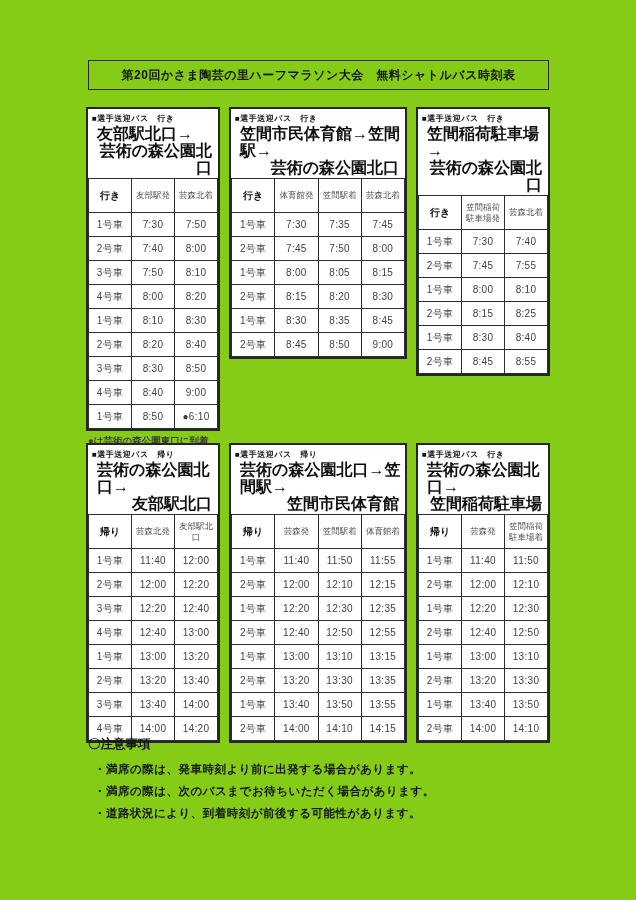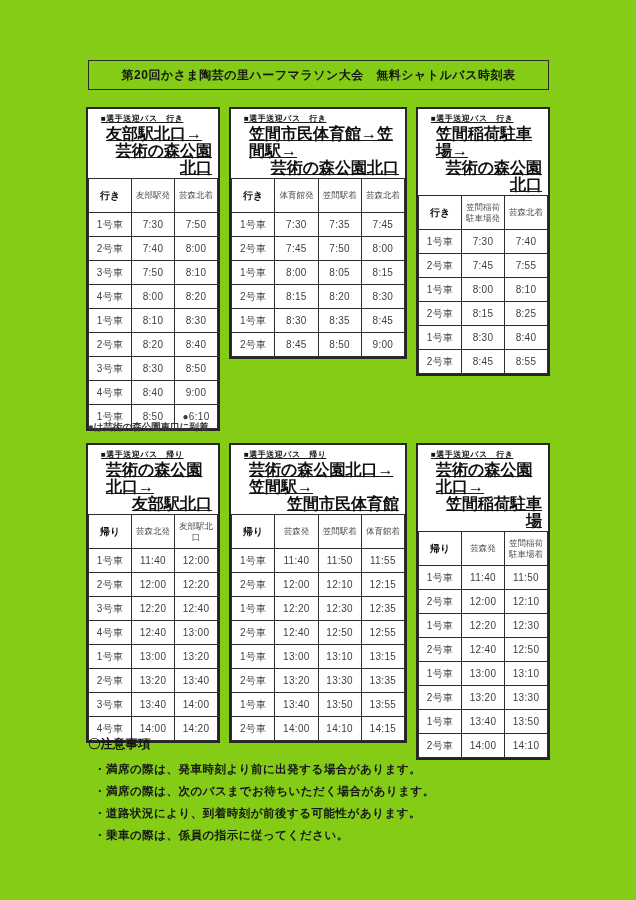--- a/index.html
+++ b/index.html
@@ -10,32 +10,32 @@
   }
   .title-box{
     position:absolute;left:88px;top:60px;width:459px;height:28px;
     border:1.5px solid #2b2b2b;
     display:flex;align-items:center;justify-content:center;
     font-size:12px;font-weight:bold;color:#161616;letter-spacing:.5px;
   }
   .bus-table{
     position:absolute;border:2px solid #262626;background:#fff;box-sizing:border-box;
   }
-  .tbl-head{padding:4px 4px 2px 13px;text-decoration:underline;}
+  .tbl-head{padding:4px 4px 2px 4px;}
   .tag{font-size:8px;font-weight:bold;color:#141414;line-height:12px;letter-spacing:.5px;}
   .route{font-size:16px;font-weight:bold;color:#0f0f0f;line-height:17px;}
   .r1{text-align:left;padding-left:5px;}
   .r2{text-align:right;padding-right:2px;}
   table.grid{width:100%;border-collapse:collapse;table-layout:fixed;}
   .grid th,.grid td{border:1px solid #2e2e2e;text-align:center;vertical-align:middle;padding:0;}
   .grid th{height:33px;font-size:8.5px;font-weight:normal;color:#4c4c4c;white-space:pre-line;line-height:11px;}
   .grid th.first{font-size:10px;font-weight:bold;color:#111;}
   .grid td{height:23px;font-size:10px;color:#3e3e3e;letter-spacing:.3px;}
   .footnote{
-    position:absolute;left:88px;top:421px;font-size:9.5px;color:#3a3a3a;font-weight:bold;
+    position:absolute;left:88px;top:435px;font-size:9.5px;color:#3a3a3a;font-weight:bold;
   }
   .notes-heading{
     position:absolute;left:88px;top:736px;font-size:12.5px;font-weight:bold;color:#141414;
   }
   .notes-list{
     position:absolute;left:94px;top:758px;margin:0;padding:0;list-style:none;
   }
   .notes-list li{
     font-size:11.5px;font-weight:bold;color:#161616;line-height:22px;letter-spacing:.5px;
   }
@@ -406,16 +406,15 @@
           </tr>
         </tbody>
       </table>
   </section>
 
   <div class="notes-heading">〇注意事項</div>
   <ul class="notes-list">
       <li>・満席の際は、発車時刻より前に出発する場合があります。</li>
       <li>・満席の際は、次のバスまでお待ちいただく場合があります。</li>
       <li>・道路状況により、到着時刻が前後する可能性があります。</li>
-      <li>・乗車の際は、係員の指示に従ってください。</li>
     </ul>
 
 </div>
 
 </body></html>

